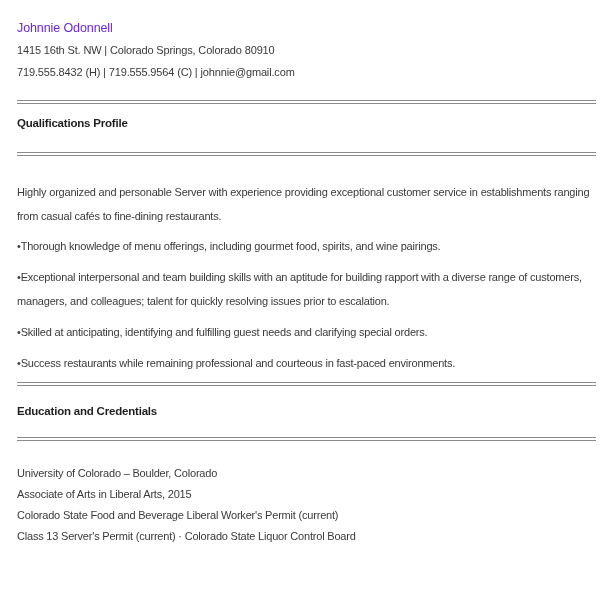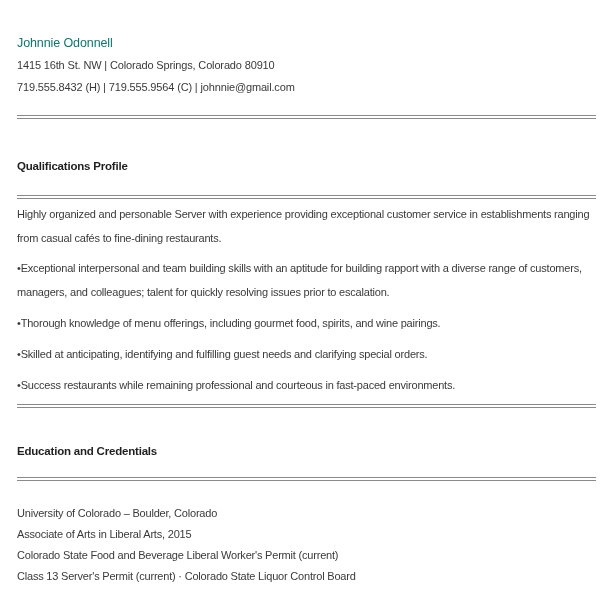--- a/index.html
+++ b/index.html
@@ -17,24 +17,24 @@
   .page {
     padding: 0 17px;
     box-sizing: border-box;
     width: 613px;
   }
   .doc-text {
     font-size: 11px;
     letter-spacing: -0.2px;
   }
   .header-name {
-    margin-top: 36px;
+    margin-top: 21px;
     font-size: 12.5px;
     line-height: 15px;
-    color: #0f766e;
+    color: #6d28d9;
     letter-spacing: -0.1px;
   }
   .header-line {
     margin-top: 7px;
     font-size: 11px;
     line-height: 15px;
     letter-spacing: -0.15px;
   }
   .rule {
     height: 2px;
@@ -45,24 +45,24 @@
   .rule-2 { margin-top: 21px; }
   .rule-3 { margin-top: 7px; }
   .rule-4 { margin-top: 18px; }
   .section-heading {
     font-weight: bold;
     font-size: 11.5px;
     line-height: 15px;
     color: #1f1f1f;
     letter-spacing: -0.2px;
   }
-  .heading-1 { margin-top: 40px; }
-  .heading-2 { margin-top: 36px; }
+  .heading-1 { margin-top: 12px; }
+  .heading-2 { margin-top: 18px; }
   .intro-paragraph {
-    margin-top: 3px;
+    margin-top: 24px;
     line-height: 24px;
   }
   .bullet-list {
     margin-top: 6px;
   }
   .bullet-item {
     line-height: 24px;
     margin-bottom: 7px;
   }
   .edu-list {
@@ -85,22 +85,22 @@
 
   <div class="rule rule-1"></div>
 
   <div class="section-heading heading-1">Qualifications Profile</div>
 
   <div class="rule rule-2"></div>
 
   <div class="intro-paragraph doc-text">Highly organized and personable Server with experience providing exceptional customer service in establishments ranging from casual cafés to fine-dining restaurants.</div>
 
   <div class="bullet-list doc-text">
+      <div class="bullet-item"><span>•</span><span>Thorough knowledge of menu offerings, including gourmet food, spirits, and wine pairings.</span></div>
       <div class="bullet-item"><span>•</span><span>Exceptional interpersonal and team building skills with an aptitude for building rapport with a diverse range of customers, managers, and colleagues; talent for quickly resolving issues prior to escalation.</span></div>
-      <div class="bullet-item"><span>•</span><span>Thorough knowledge of menu offerings, including gourmet food, spirits, and wine pairings.</span></div>
       <div class="bullet-item"><span>•</span><span>Skilled at anticipating, identifying and fulfilling guest needs and clarifying special orders.</span></div>
       <div class="bullet-item"><span>•</span><span>Success restaurants while remaining professional and courteous in fast-paced environments.</span></div>
     </div>
 
   <div class="rule rule-3"></div>
 
   <div class="section-heading heading-2">Education and Credentials</div>
 
   <div class="rule rule-4"></div>
 

